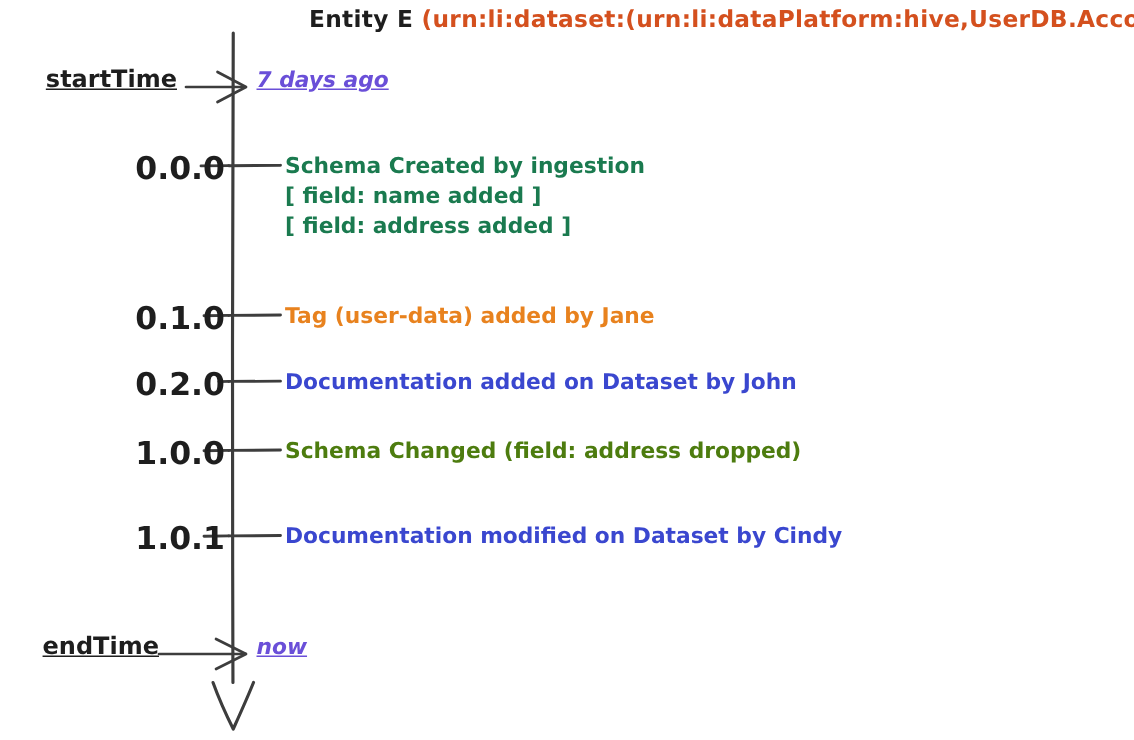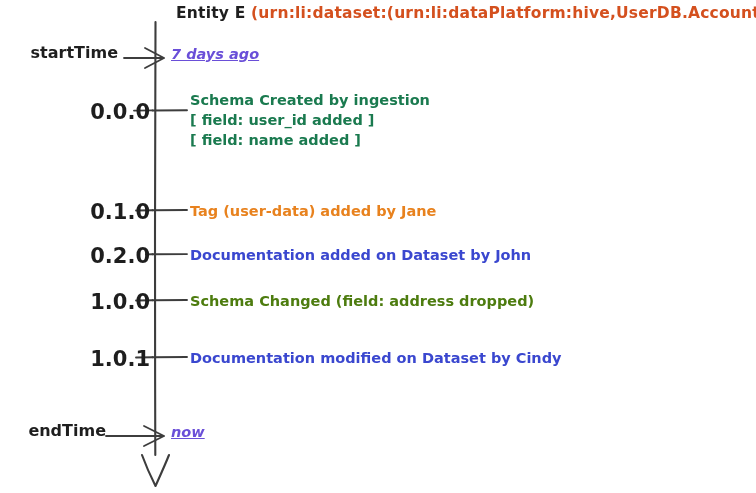--- a/index.html
+++ b/index.html
@@ -29,31 +29,33 @@
   
   #title {
     top: 6px;
     left: 176px;
     font-size: 15.5px;
     font-weight: bold;
     letter-spacing: 0.2px;
   }
   #title .entity {
     color: #1e1e1e;
+    margin-left: 30px;
   }
   #title .urn {
     color: #d4501e;
     font-weight: bold;
   }
   
   .boundary-label {
     font-size: 16px;
     font-weight: bold;
     color: #1e1e1e;
     text-align: right;
+    text-decoration: underline;
   }
   #start-time-label { top: 45px; left: 0px; width: 118px; }
   #end-time-label   { top: 423px; left: 0px; width: 106px; }
 
   
   .boundary-value {
     font-size: 14.5px;
     font-weight: bold;
     font-style: italic;
     color: #6a4fd8;
@@ -118,24 +120,24 @@
 </div>
 
 <div class="lbl boundary-label" id="start-time-label">startTime</div>
 <div class="lbl boundary-value" id="start-time-value">7 days ago</div>
 
 <div class="lbl boundary-label" id="end-time-label">endTime</div>
 <div class="lbl boundary-value" id="end-time-value">now</div>
 
 <div id="events-layer">
     <div class="lbl version-label" style="top: 102px; left: 80px;">0.0.0</div>
-    <div class="lbl event-text" style="top: 90px; left: 190px; color: rgb(26, 122, 79);">
+    <div class="lbl event-text" style="top: 101px; left: 190px; color: rgb(26, 122, 79);">
       <span class="line">Schema Created by ingestion</span>
-      <span class="line">[ field: user_id added ]</span>
       <span class="line">[ field: name added ]</span>
+      <span class="line">[ field: address added ]</span>
     </div>
     <div class="lbl version-label" style="top: 202px; left: 80px;">0.1.0</div>
     <div class="lbl event-text" style="top: 201px; left: 190px; color: rgb(232, 130, 30);">
       <span class="line">Tag (user-data) added by Jane</span>
     </div>
     <div class="lbl version-label" style="top: 246px; left: 80px;">0.2.0</div>
     <div class="lbl event-text" style="top: 245px; left: 190px; color: rgb(58, 71, 207);">
       <span class="line">Documentation added on Dataset by John</span>
     </div>
     <div class="lbl version-label" style="top: 292px; left: 80px; text-align: right;">1.0.0</div>

